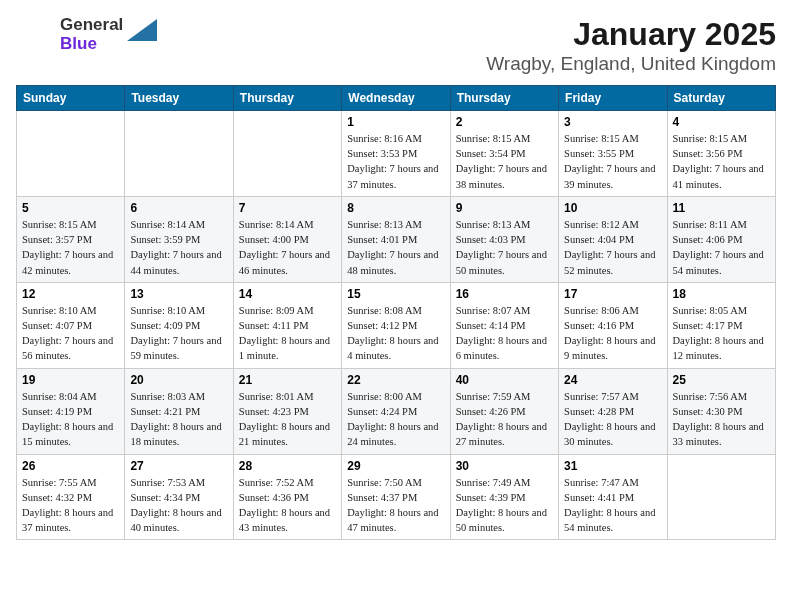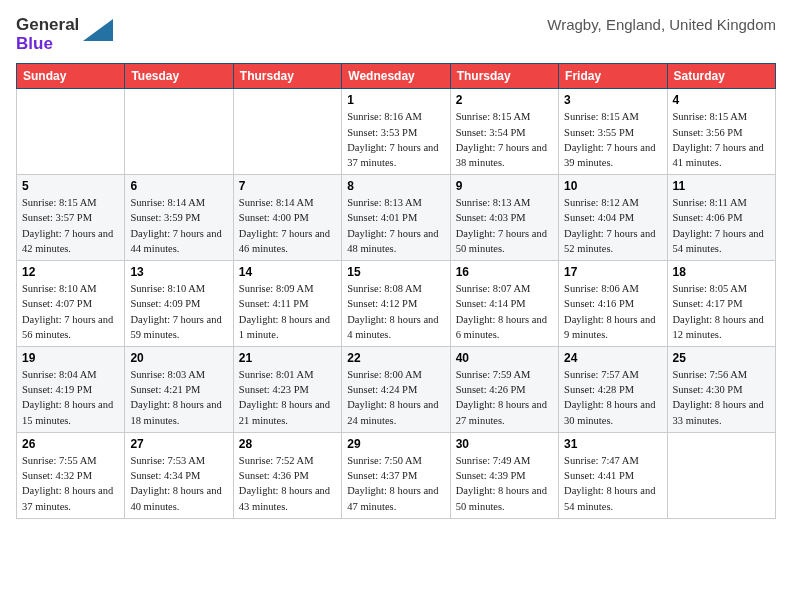--- a/index.html
+++ b/index.html
@@ -18,30 +18,30 @@
     }
     .title-block {
       text-align: right;
     }
     .month-title {
       font-size: 32px;
       font-weight: bold;
       color: #1a1a1a;
     }
     .location {
-      font-size: 15px;
+      font-size: 19px;
       color: #555;
     }
     .calendar {
       width: 100%;
       border-collapse: collapse;
       font-size: 11px;
     }
     .calendar th {
-      background: #ef4444;
+      background: #0369a1;
       color: #fff;
       text-align: left;
       padding: 5px 6px;
       font-size: 12px;
       font-weight: bold;
       border: 1px solid #1a5276;
     }
     .calendar td {
       border: 1px solid #ccc;
       vertical-align: top;
@@ -67,20 +67,21 @@
     }
     .empty { background: #fff !important; }
     .logo-wrapper {
       display: flex;
       align-items: center;
     }
     .logo-name {
       display: flex;
       flex-direction: column;
       line-height: 1.1;
+      margin-left: 44px;
     }
     .logo-general {
       font-size: 17px;
       font-weight: bold;
       color: #333;
     }
     .logo-blue-text {
       font-size: 17px;
       font-weight: bold;
       color: #6d28d9;
@@ -99,20 +100,21 @@
       <span class="logo-general">General</span>
       <span class="logo-blue-text">Blue</span>
     </div>
     <div class="logo-icon">
       <svg width="30" height="22" viewBox="0 0 30 22">
         <polygon points="0,22 30,0 30,22" fill="#2471a3"></polygon>
       </svg>
     </div>
   </div>
   <div class="title-block">
+    <div class="month-title">January 2025</div>
     <div class="location">Wragby, England, United Kingdom</div>
   </div>
 </div>
 
 <table class="calendar">
   <thead>
     <tr>
     <th>Sunday</th>
         <th>Tuesday</th>
         <th>Thursday</th>

